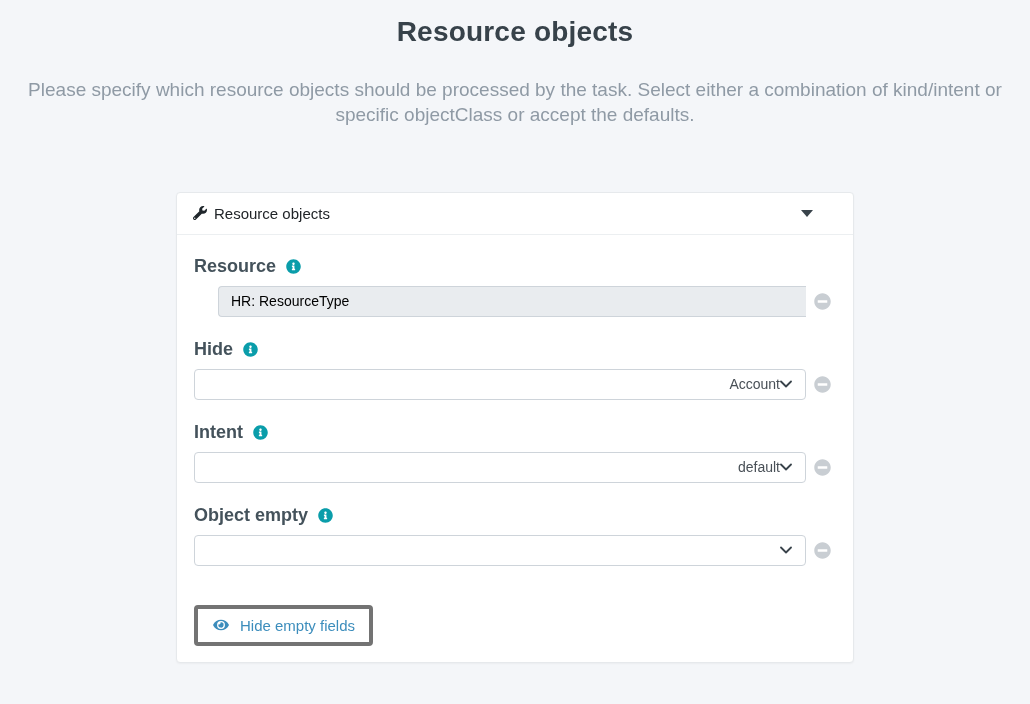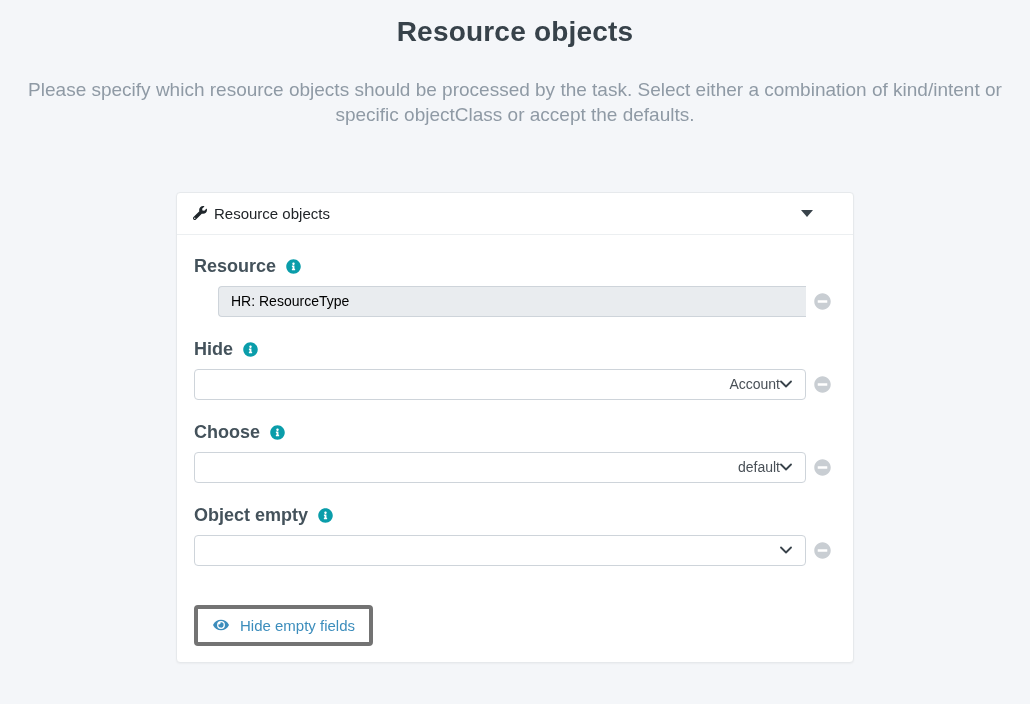--- a/index.html
+++ b/index.html
@@ -232,21 +232,21 @@
           <svg width="17" height="17" viewBox="0 0 512 512">
               <path fill="#c9ced3" d="M256 8C119 8 8 119 8 256s111 248 248 248 248-111 248-248S393 8 256 8zM124 296c-6.6 0-12-5.4-12-12v-56c0-6.6 5.4-12 12-12h264c6.6 0 12 5.4 12 12v56c0 6.6-5.4 12-12 12H124z"></path>
             </svg>
         </button>
       </div>
     </div>
 
     
     <div class="field">
       <div class="field-label">
-        <span>Choose</span>
+        <span>Intent</span>
         <span class="icon">
           <svg width="15" height="15" viewBox="0 0 512 512">
               <path fill="#0a9daa" d="M256 8C119.043 8 8 119.083 8 256c0 136.997 111.043 248 248 248s248-111.003 248-248C504 119.083 392.957 8 256 8zm0 110c23.196 0 42 18.804 42 42s-18.804 42-42 42-42-18.804-42-42 18.804-42 42-42zm56 254c0 6.627-5.373 12-12 12h-88c-6.627 0-12-5.373-12-12v-24c0-6.627 5.373-12 12-12h12v-64h-12c-6.627 0-12-5.373-12-12v-24c0-6.627 5.373-12 12-12h64c6.627 0 12 5.373 12 12v100h12c6.627 0 12 5.373 12 12v24z"></path>
             </svg>
         </span>
       </div>
       <div class="control-row">
         <div class="select control-width">
           <span>default</span>
           <span class="icon">

